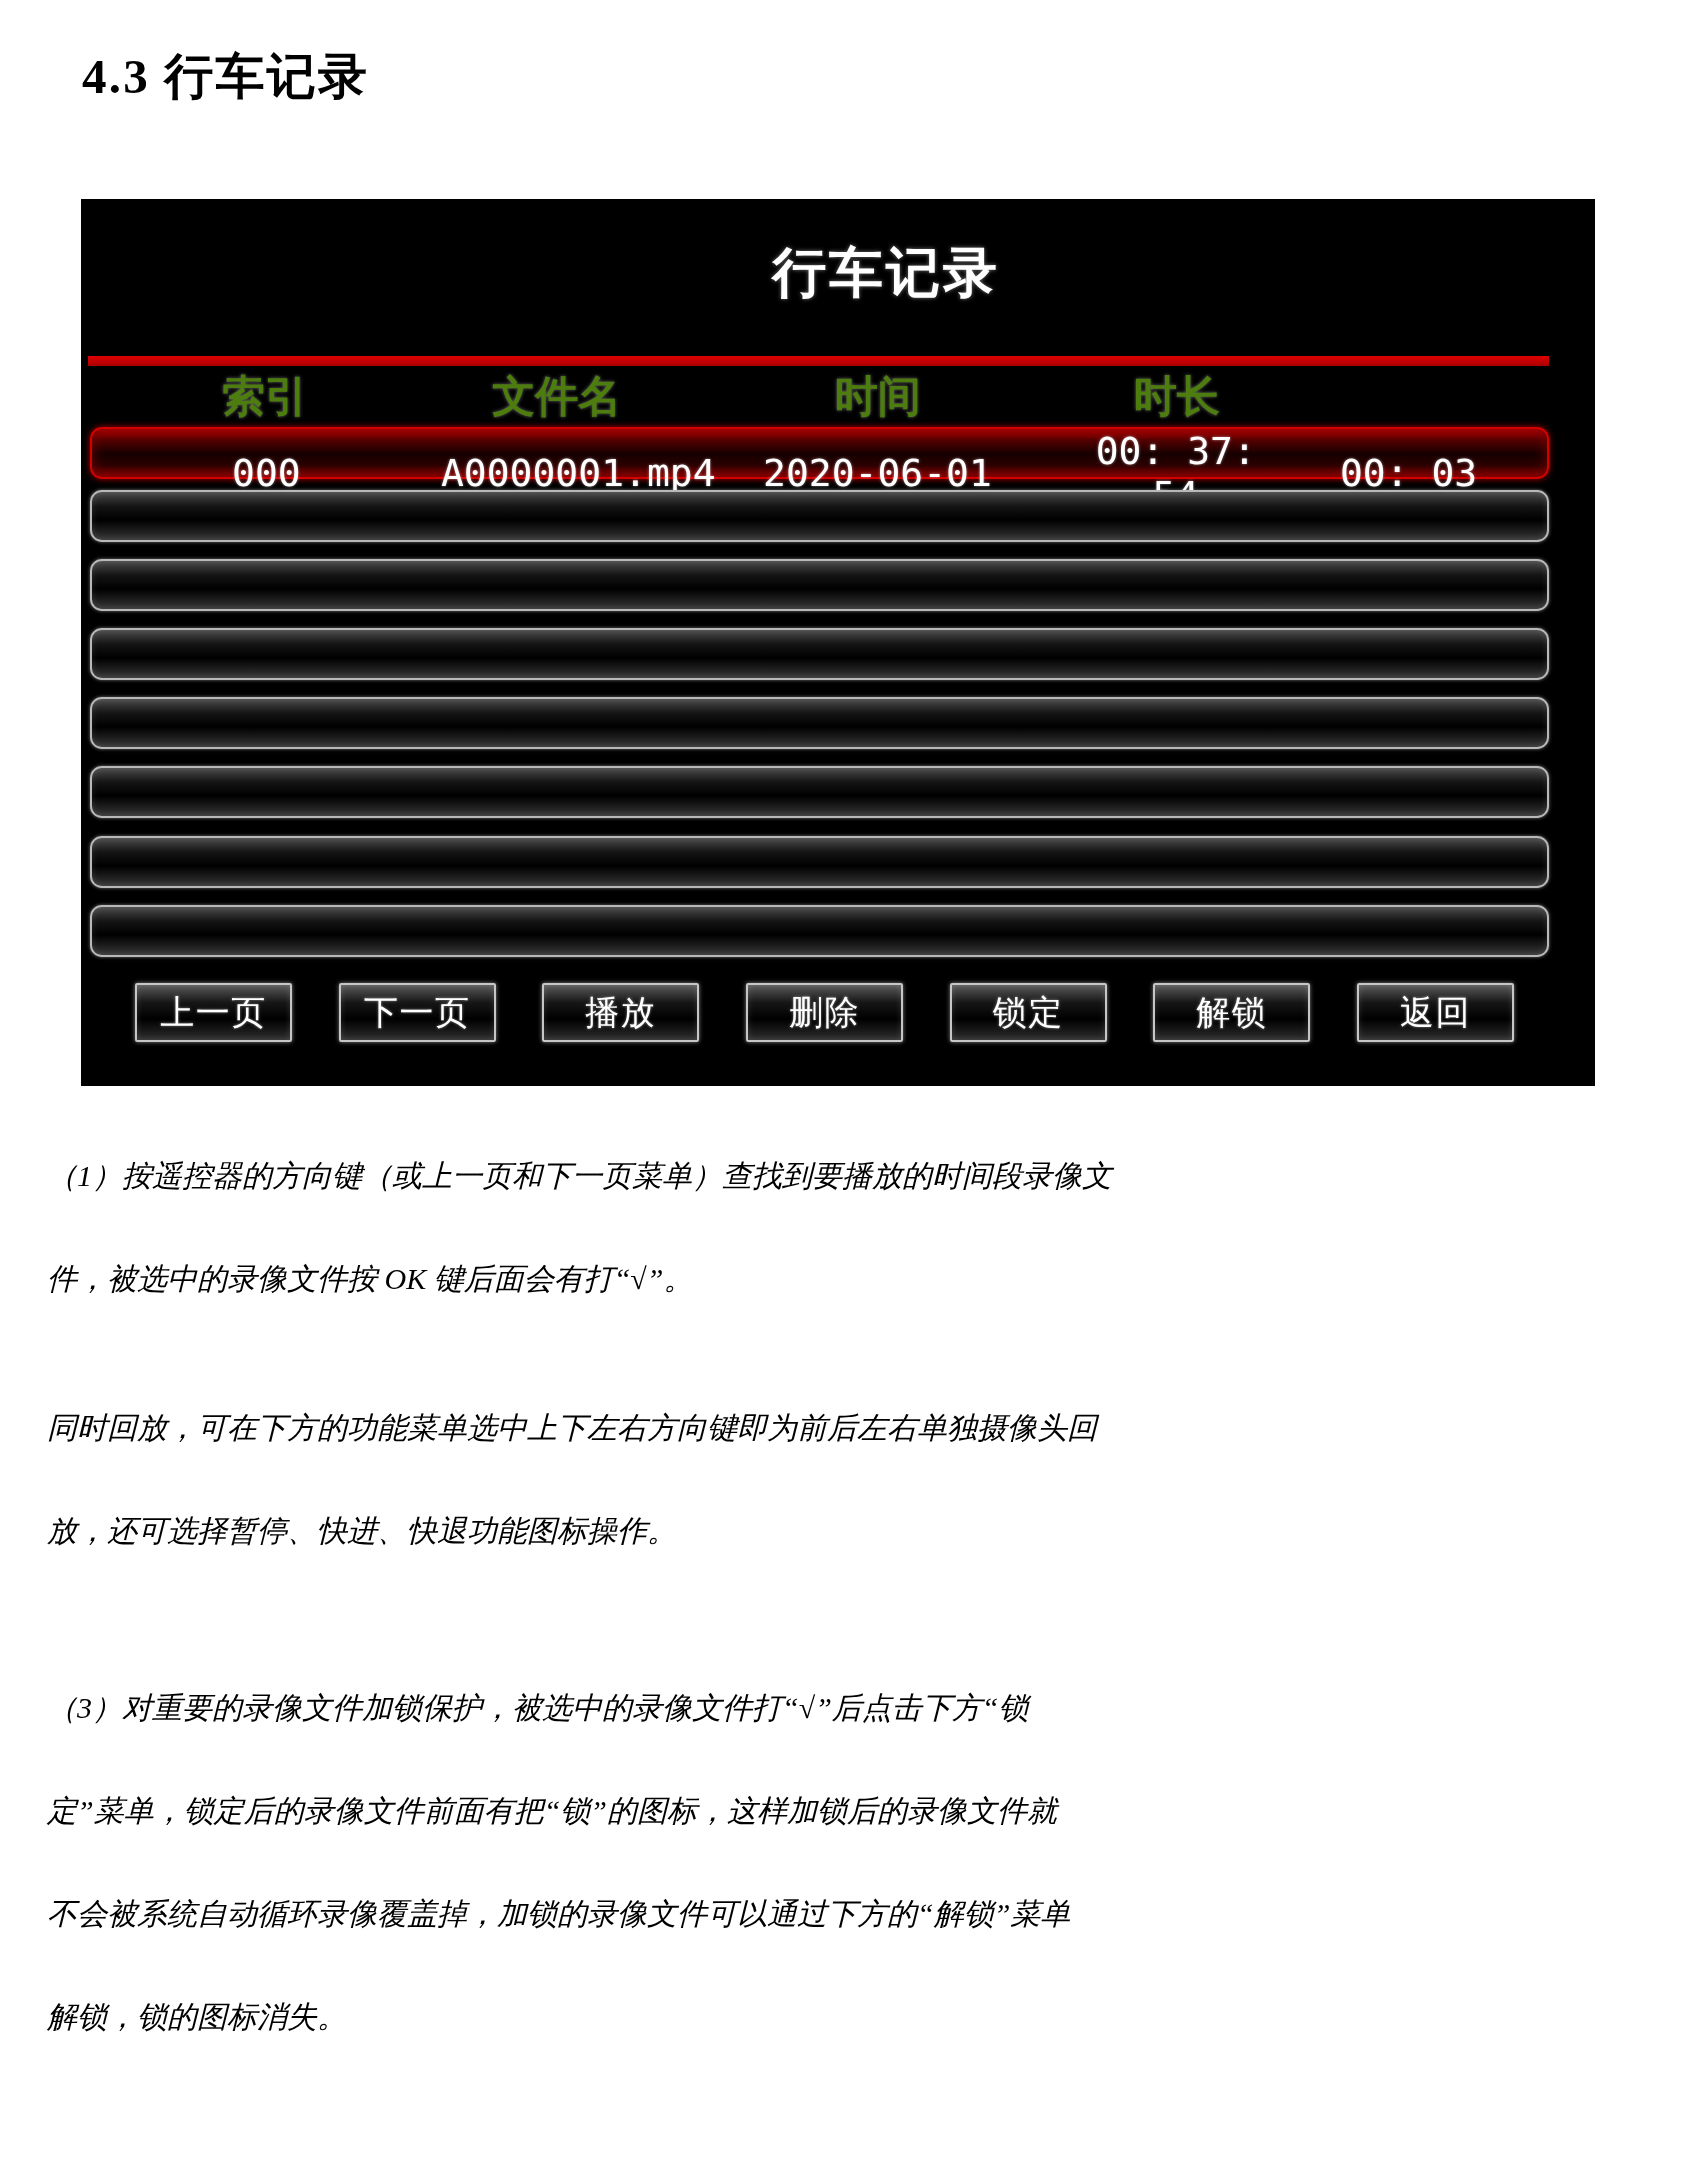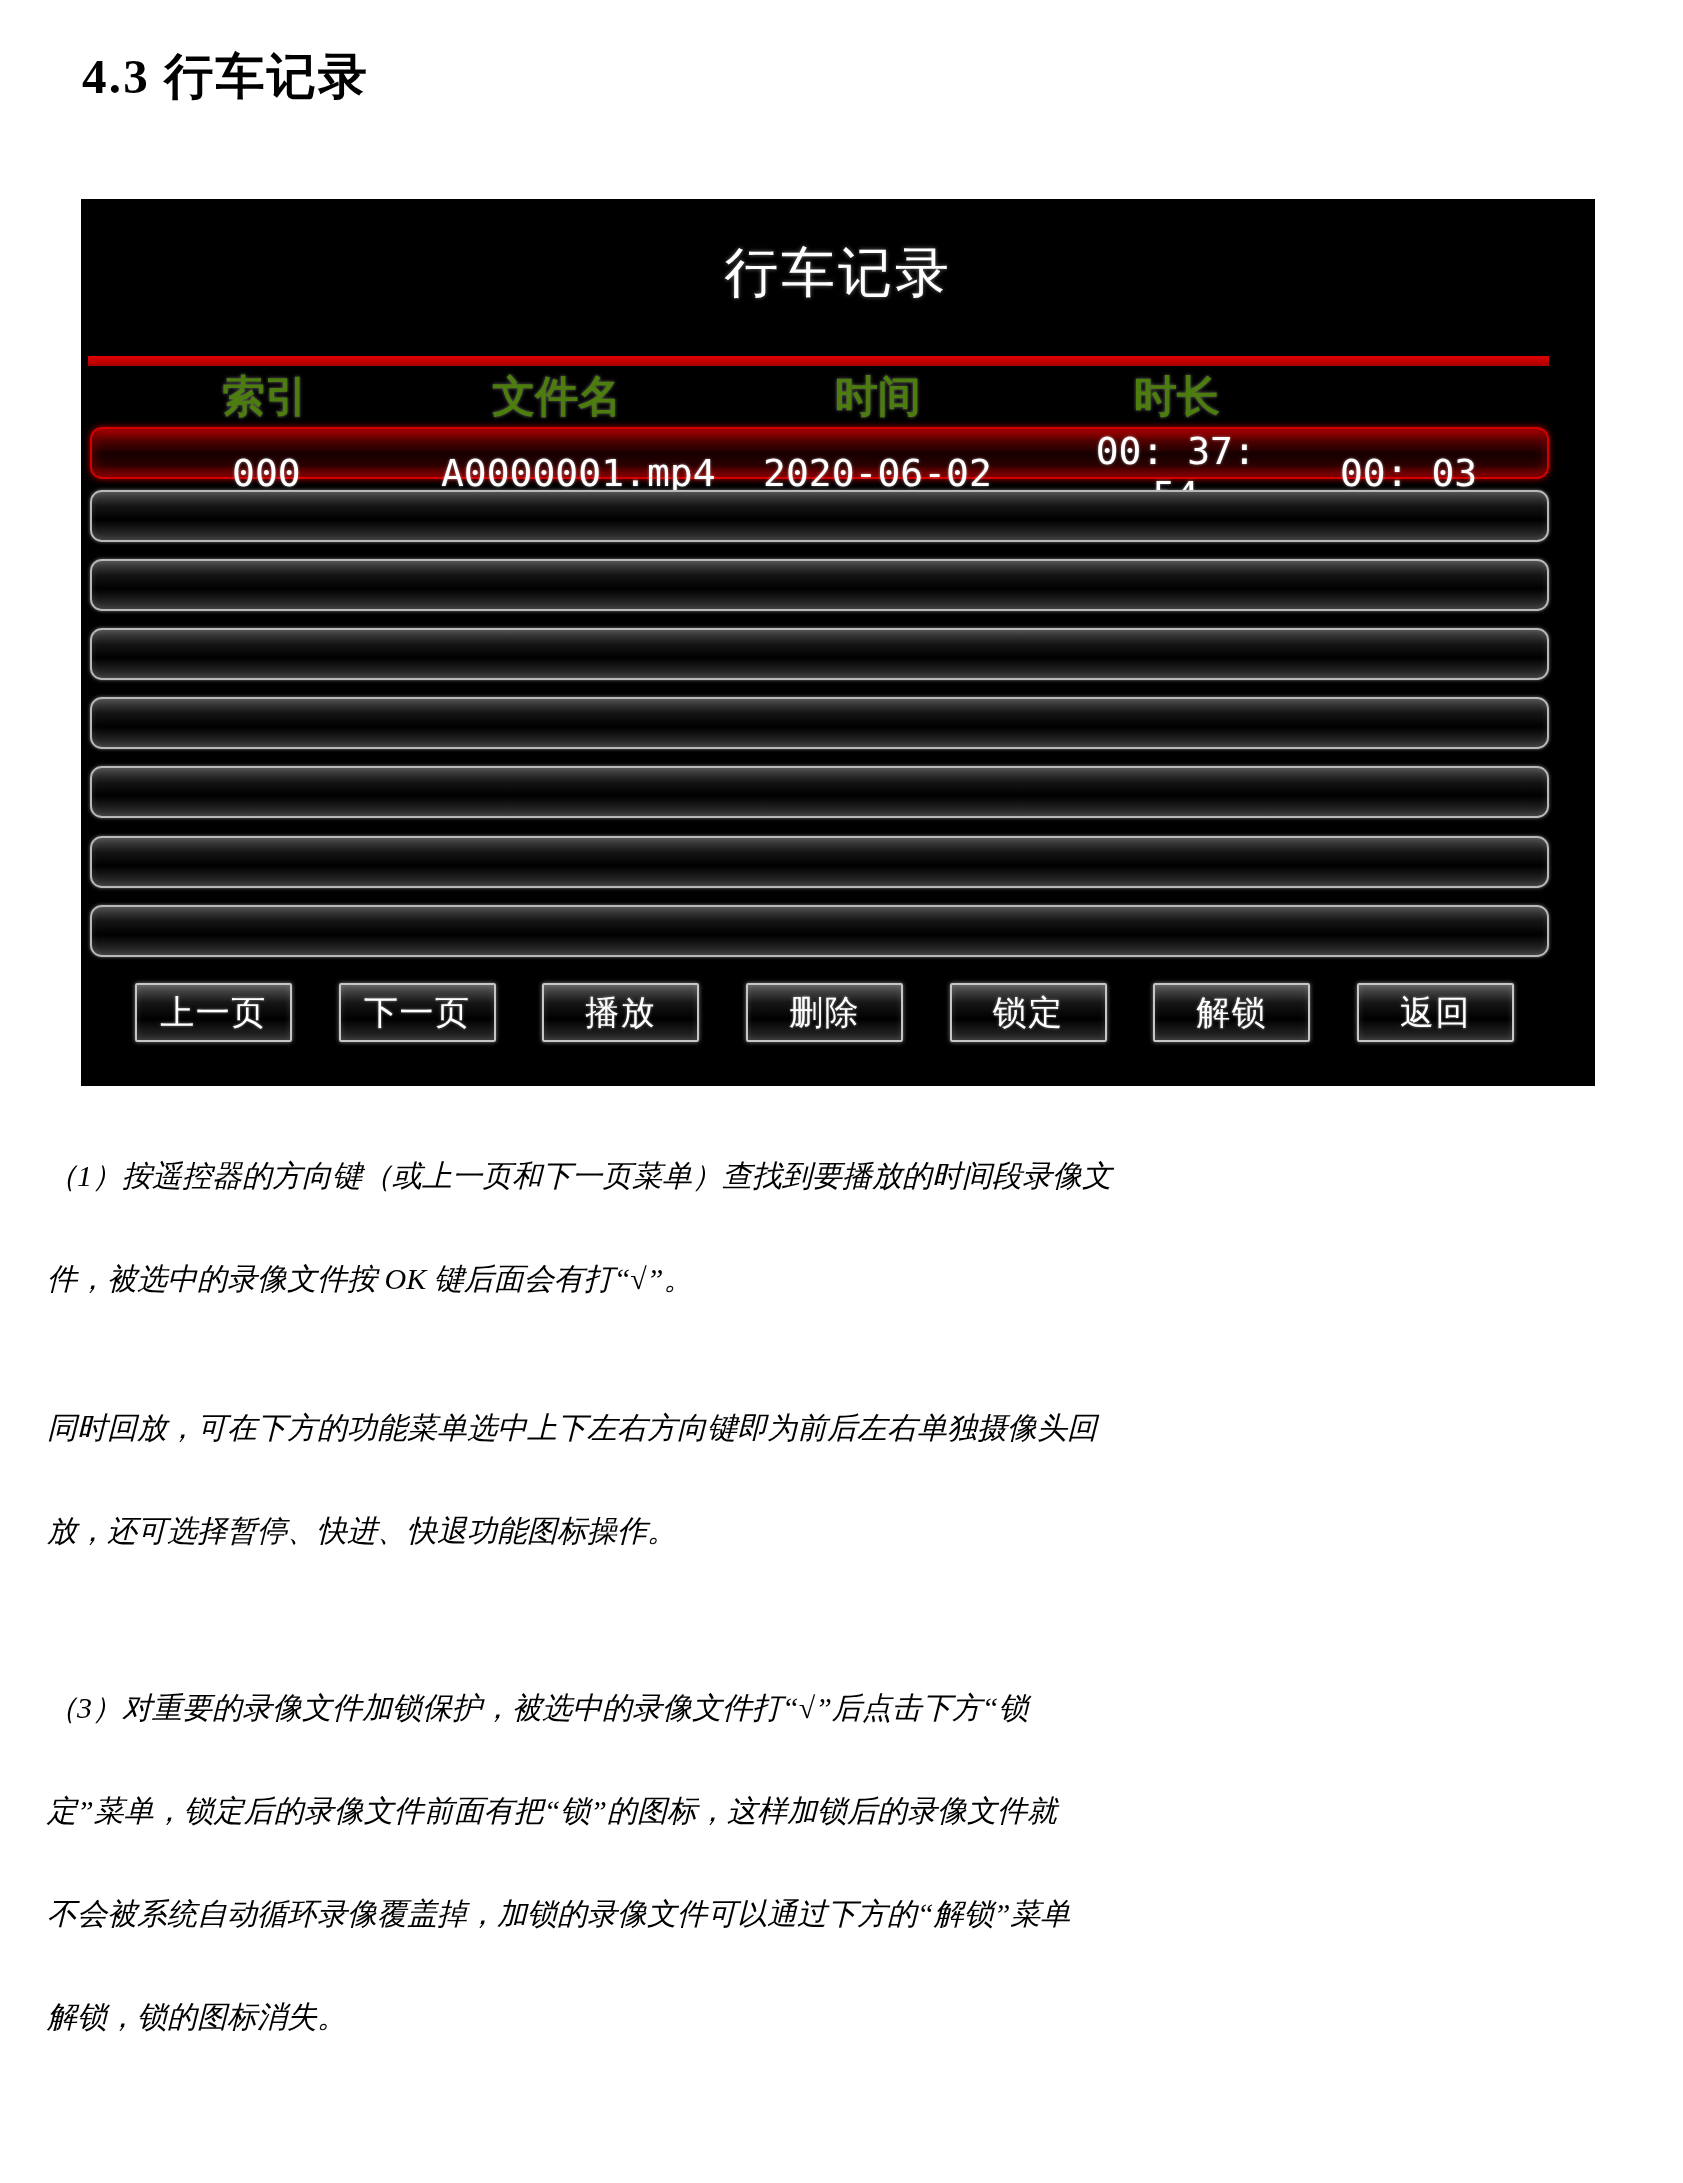--- a/index.html
+++ b/index.html
@@ -7,22 +7,22 @@
         font-family:"Liberation Serif", serif;color:#000;}
 
   
   .heading{position:absolute;left:82px;top:44px;font-size:49px;font-weight:bold;
            letter-spacing:2.2px;white-space:nowrap;}
 
   
   .screen{position:absolute;left:81px;top:199px;width:1514px;height:887px;
           background:#000;font-family:"DejaVu Sans", sans-serif;}
   .screen-title{position:absolute;top:38px;left:0;width:100%;text-align:center;
-                color:#fff;font-size:54px;font-weight:400;letter-spacing:2.9px;
-                text-shadow:0 0 4.4px rgba(255,255,255,.45);}
+                color:#fff;font-size:54px;font-weight:700;letter-spacing:2.9px;
+                text-shadow:0 0 4.4px rgba(255,255,255,.45);padding-left:48px;}
   .red-divider{position:absolute;top:157px;left:7.4px;width:1461px;height:9.6px;
                background:linear-gradient(180deg,#e00000,#a80000);}
 
   .grid5{display:grid;grid-template-columns:24% 16% 28% 13% 19%;align-items:center;
          text-align:center;}
   .table-header{position:absolute;top:169px;left:8.8px;width:1459px;height:57px;
                 color:#4d7c0f;font-size:43px;font-weight:bold;
                 text-shadow:0 0 3.7px rgba(255,255,255,.4);}
 
   .row{position:absolute;left:8.8px;width:1459px;height:52px;border-radius:11.8px;
@@ -68,21 +68,21 @@
     <div class="table-header grid5">
       <span>索引</span>
       <span>文件名</span>
       <span>时间</span>
       <span>时长</span>
     </div>
 
     <div class="row selected grid5">
       <span>000</span>
       <span>A0000001.mp4</span>
-      <span>2020-06-02</span>
+      <span>2020-06-01</span>
       <span>00: 37: 54</span>
       <span>00: 03</span>
     </div>
 
     <div class="row empty" style="top:291px"></div>
     <div class="row empty" style="top:360px"></div>
     <div class="row empty" style="top:429px"></div>
     <div class="row empty" style="top:498px"></div>
     <div class="row empty" style="top:567px"></div>
     <div class="row empty" style="top:637px"></div>

